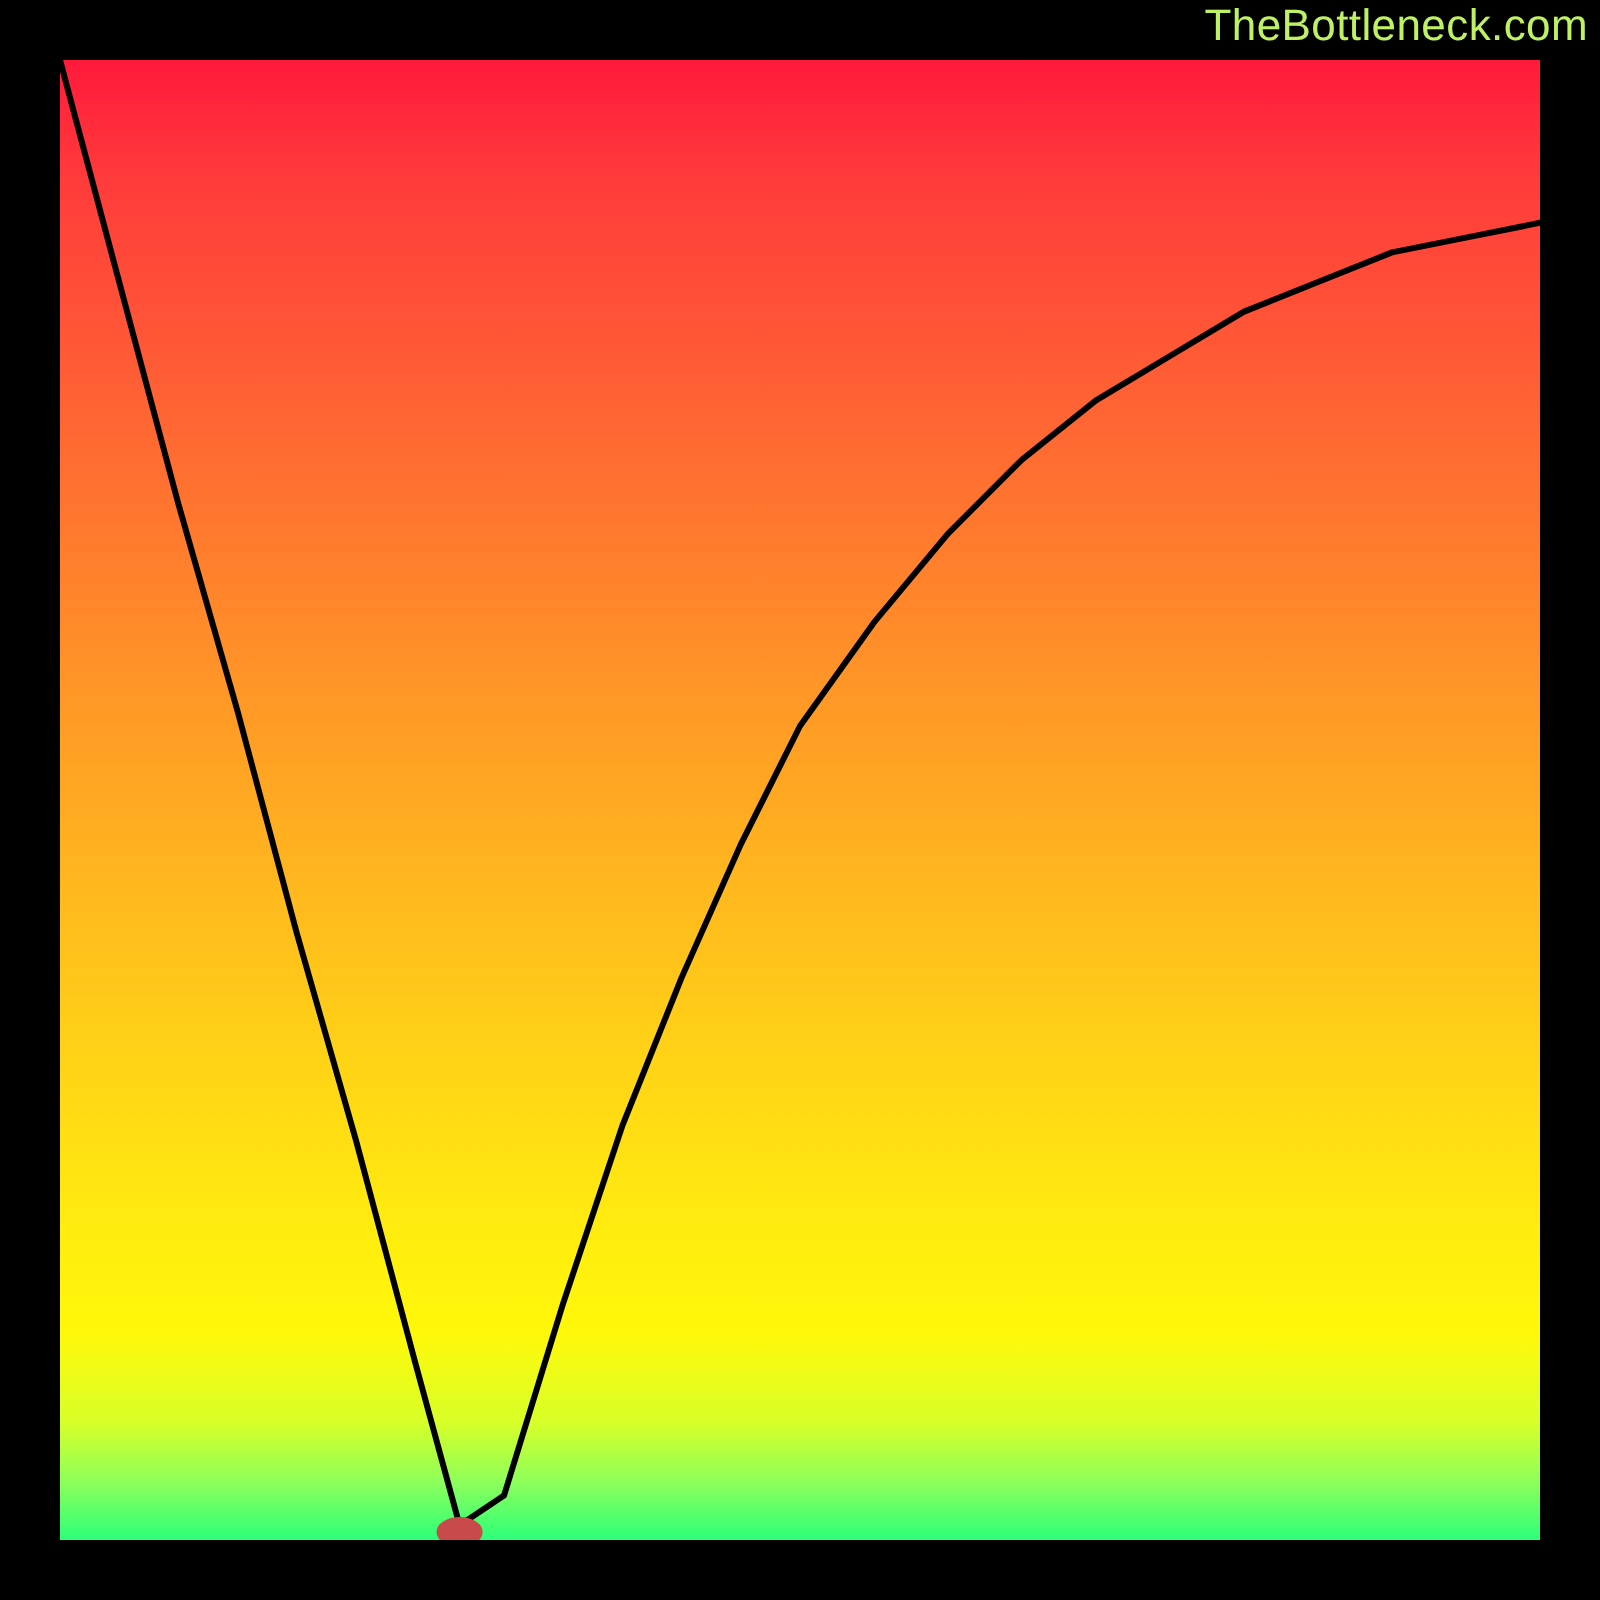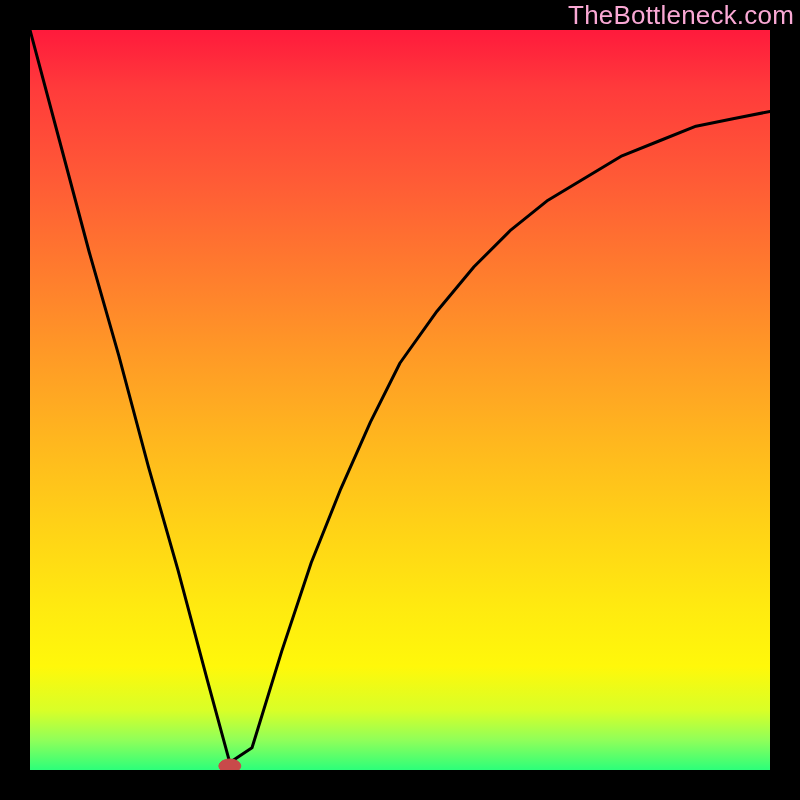--- a/index.html
+++ b/index.html
@@ -55,22 +55,22 @@
     stroke-linejoin: round;
   }
   .marker {
     fill: #c84a4a;
     stroke: #c84a4a;
   }
   .watermark {
     position: absolute;
     top: 0px;
     right: 6px;
-    color: #f9a8d4;
-    font-size: 26px;
+    color: #bef264;
+    font-size: 22px;
     letter-spacing: 0.2px;
     user-select: none;
   }
 </style>
 </head>
 <body>
 
 <div class="stage">
 
   <div class="plot-area">

